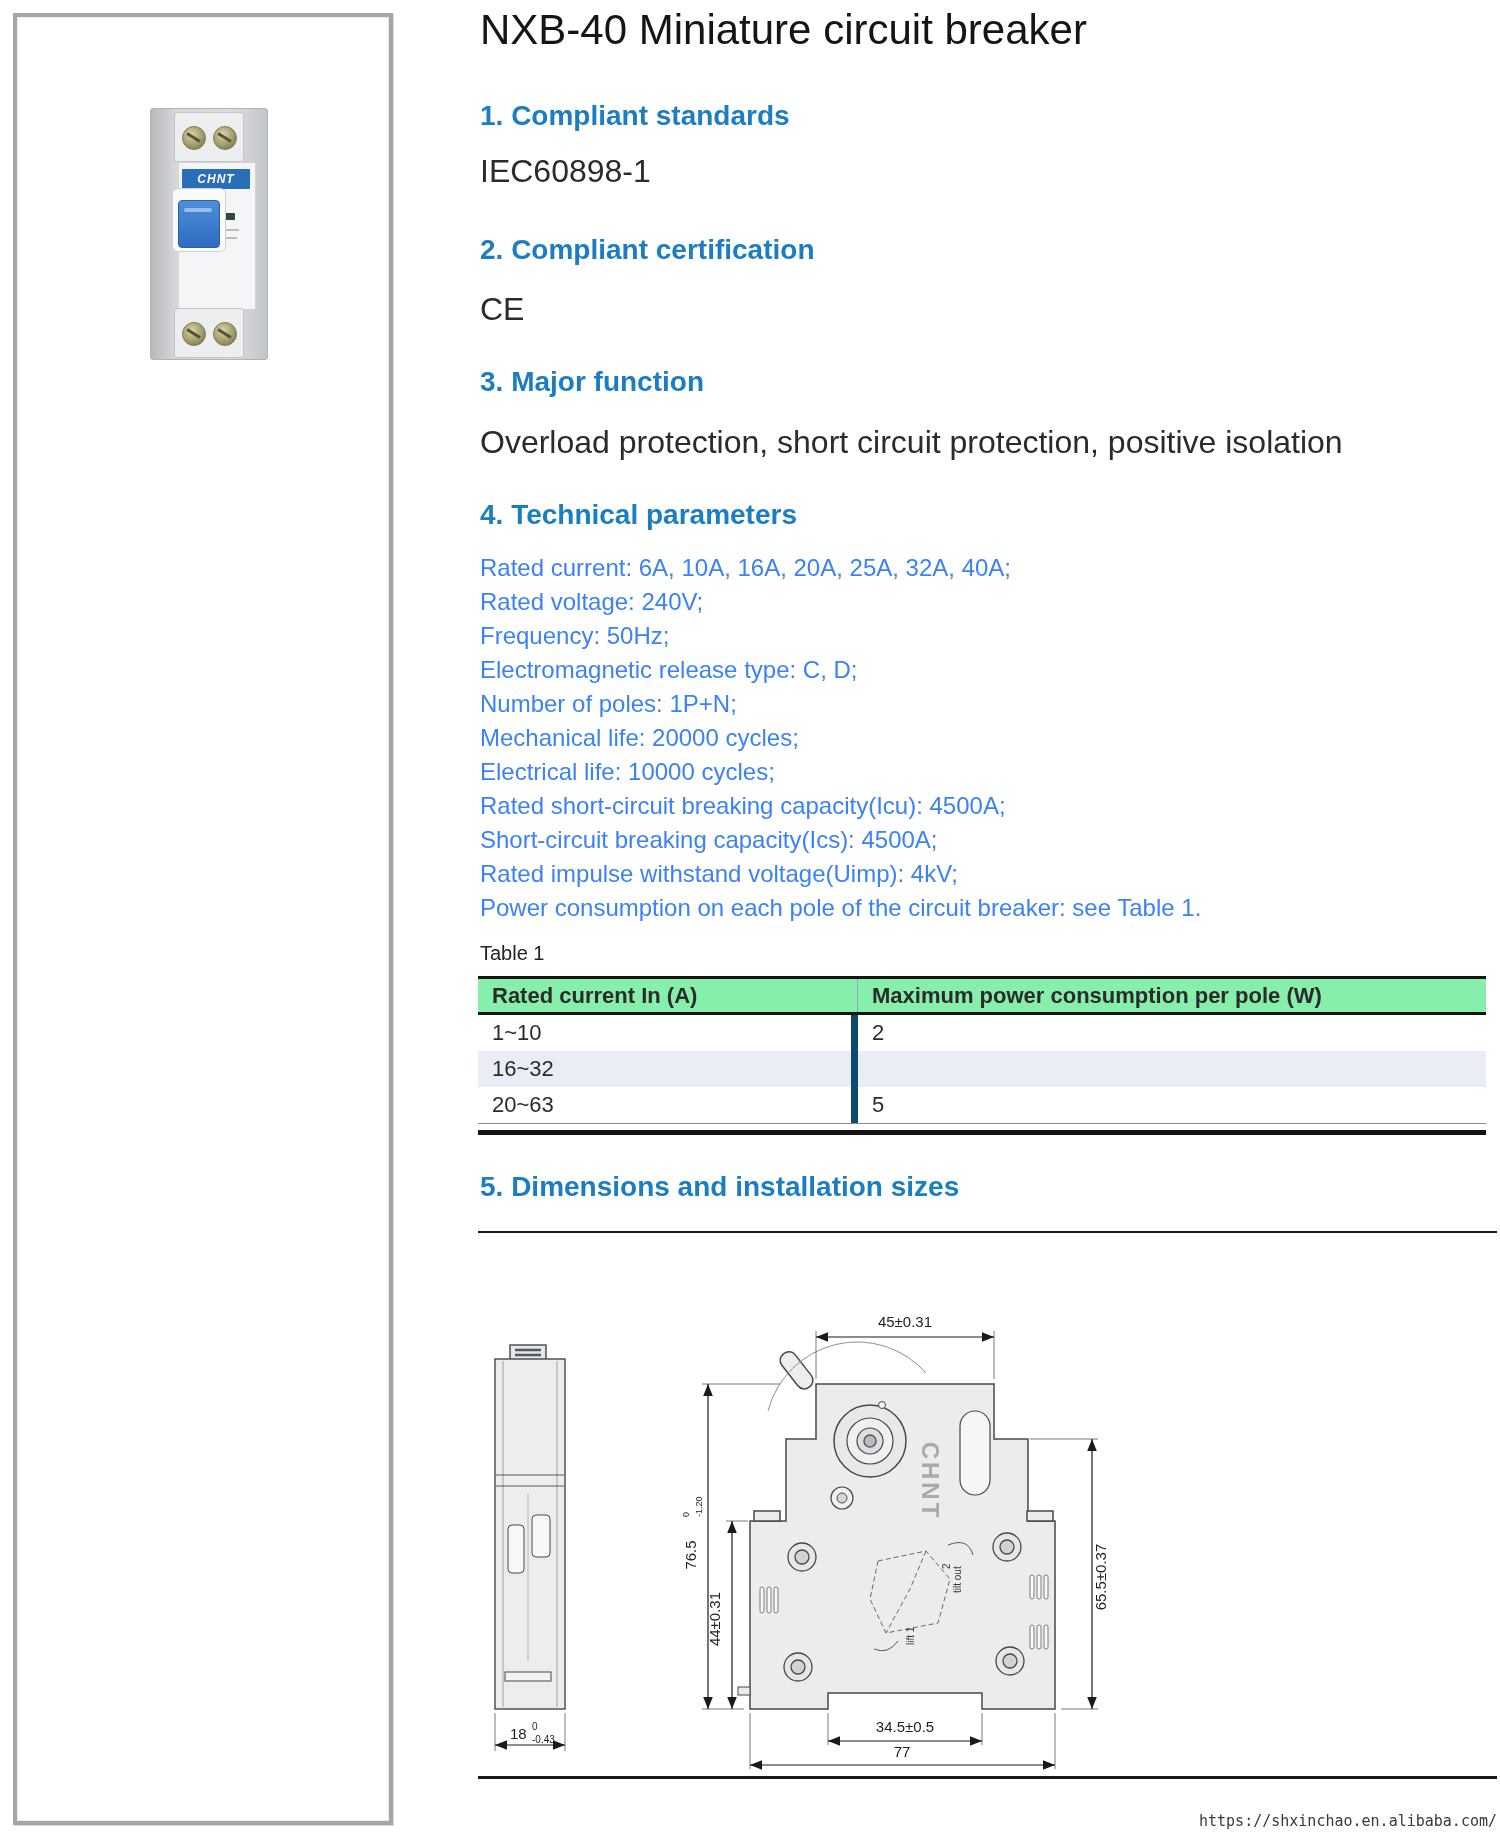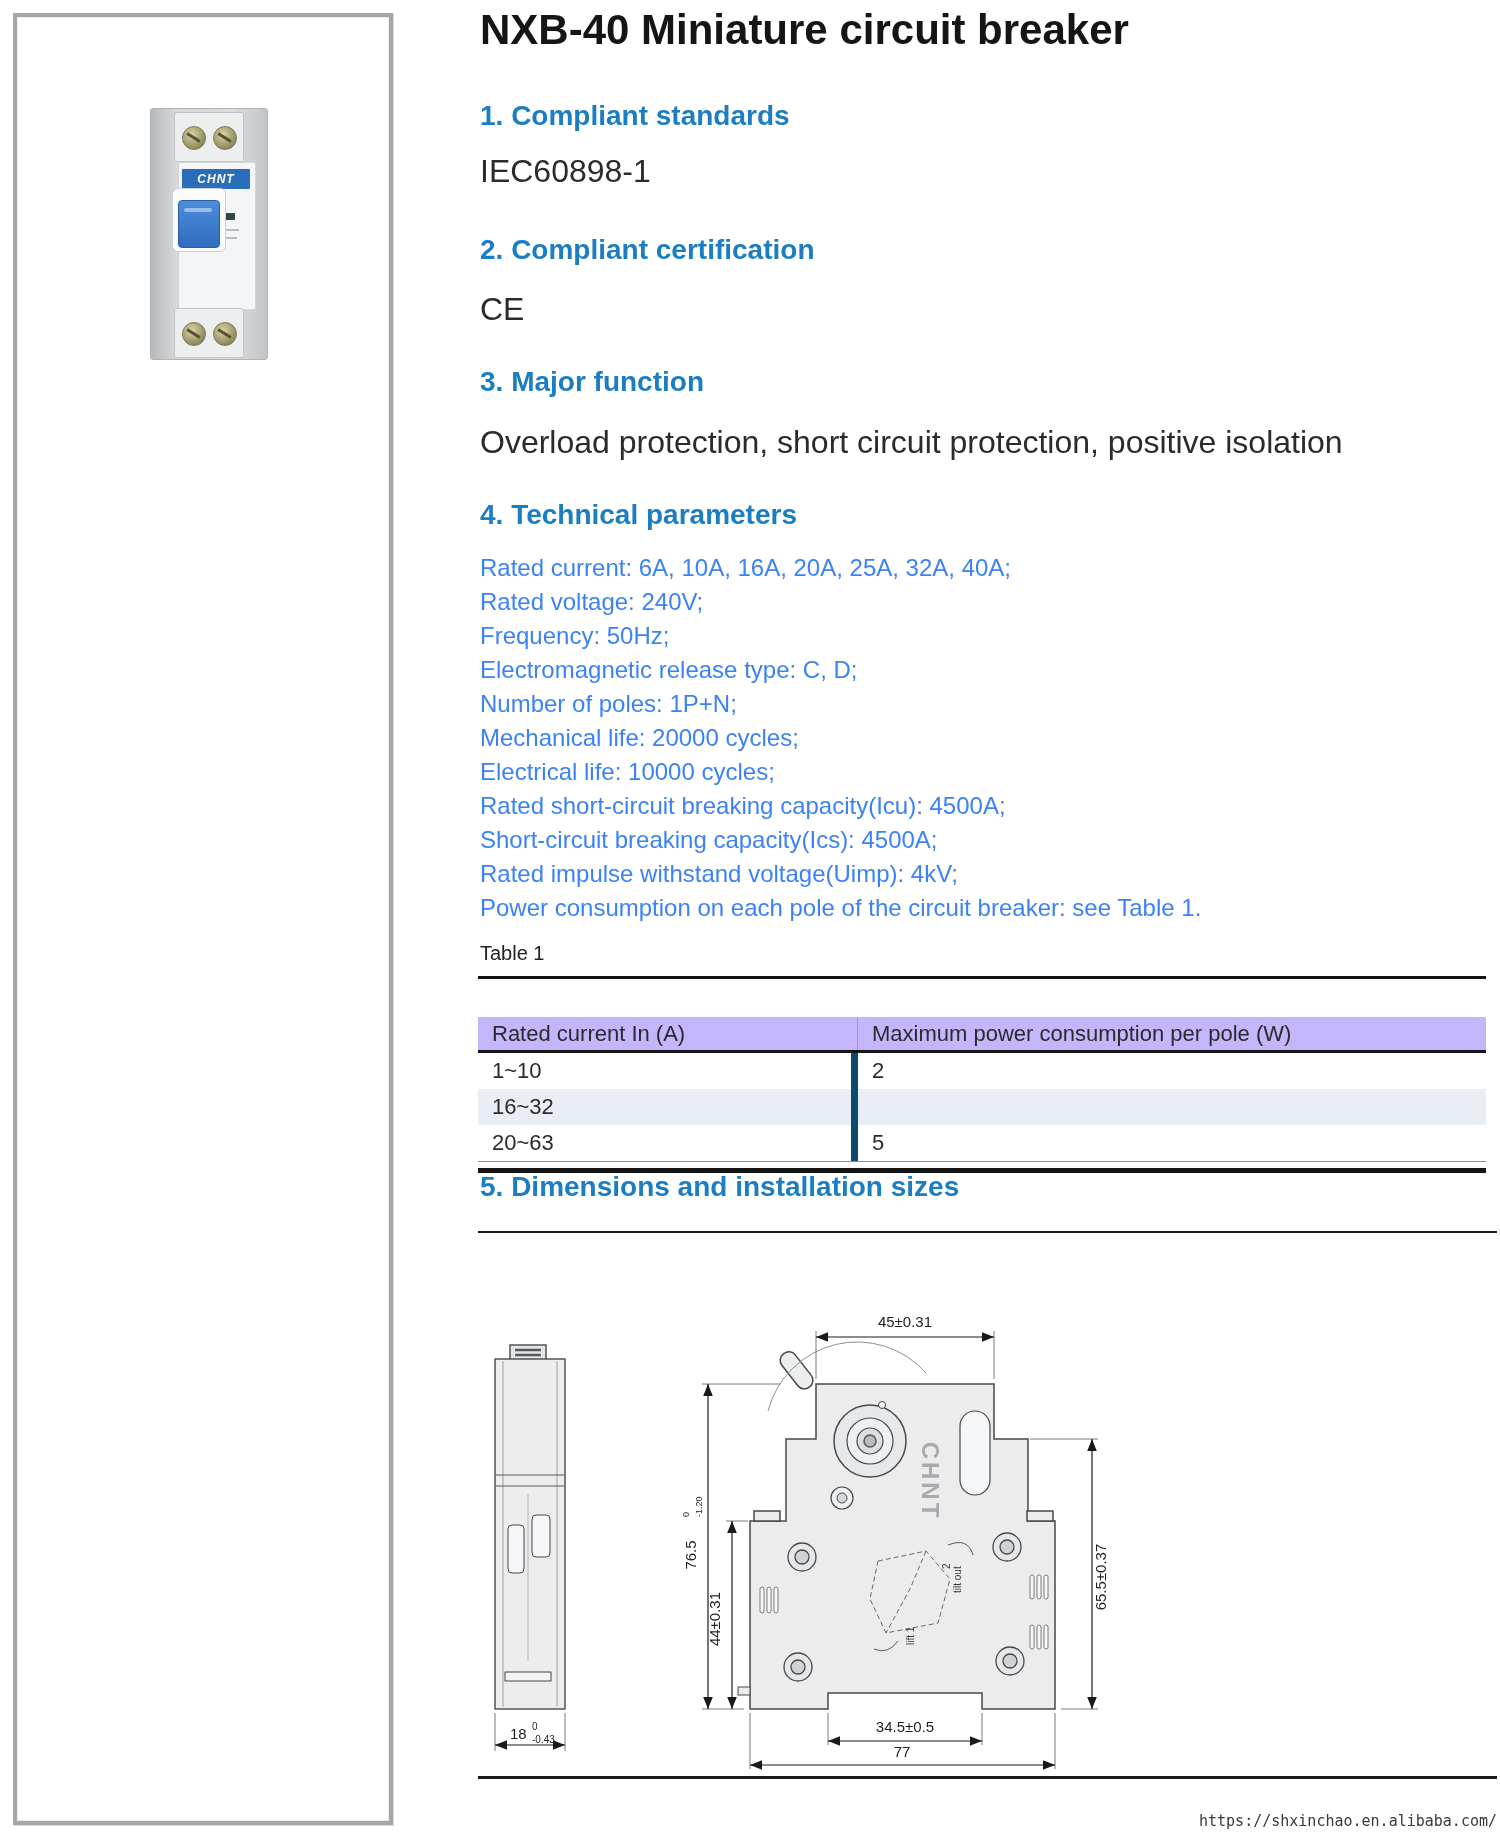--- a/index.html
+++ b/index.html
@@ -34,31 +34,31 @@
   .b-window{position:absolute;left:44px;top:50px;width:12px;height:7px;background:#2e4a45;border-radius:1px;}
   .b-line{position:absolute;height:2px;background:#b9bdc0;}
   .b-toggle-frame{position:absolute;left:22px;top:80px;width:52px;height:62px;background:#fbfbfb;
     border:1px solid #ced1d3;border-radius:6px;}
   .b-toggle{position:absolute;left:5px;top:11px;width:40px;height:46px;border-radius:4px;
     border:1px solid #2a5fa8;background:linear-gradient(#4e8dda,#2f6cc0);}
   .b-toggle i{position:absolute;left:5px;top:7px;width:28px;height:4px;background:rgba(255,255,255,.45);border-radius:2px;}
 
   
   .content{position:absolute;left:480px;top:0;width:1010px;height:1838px;}
-  .doc-title{position:absolute;left:0;top:6px;font-size:42px;font-weight:bold;color:#151515;white-space:nowrap;}
+  .doc-title{position:absolute;left:0;top:6px;font-size:42px;font-weight:normal;color:#151515;white-space:nowrap;}
   .h-blue{position:absolute;left:0;font-size:28px;font-weight:bold;color:#1b7dc2;white-space:nowrap;}
   .body-text{position:absolute;left:0;font-size:32px;color:#2b2b2b;white-space:nowrap;}
   .params{position:absolute;left:0;top:551px;font-size:24px;color:#3b82f6;}
   .params p{margin:0;line-height:34px;white-space:nowrap;}
   .tcaption{position:absolute;left:0;top:942px;width:1004px;text-align:left;font-size:20px;color:#222;}
   .ptable{position:absolute;left:-2px;top:976px;width:1008px;border-top:3px solid #141414;font-size:22px;}
   .trow{display:flex;}
   .trow .c1{width:380px;padding-left:14px;box-sizing:border-box;}
   .trow .c2{flex:1;padding-left:14px;}
-  .thead{background:#c4b5fd;font-weight:normal;height:33px;line-height:33px;border-bottom:3px solid #141414;margin-top:38px;}
+  .thead{background:#86efac;font-weight:bold;height:33px;line-height:33px;border-bottom:3px solid #141414;}
   .thead .c1{border-right:1px solid #8fa4bd;}
   .tbody-row{height:36px;line-height:36px;background:#ffffff;}
   .tbody-row.alt{background:#e9eef6;}
   .tbody-row .c1{border-right:7px solid #0c4a6e;}
   .t-thin{border-top:1px solid #8e8e8e;height:6px;}
   .t-thick{height:5px;background:#141414;}
   .rule{position:absolute;left:478px;width:1019px;background:#1a1a1a;}
   .rule.r1{top:1231px;height:2px;}
   .rule.r2{top:1776px;height:3px;}
   .drawing{position:absolute;left:0;top:1289px;width:680px;height:482px;}

